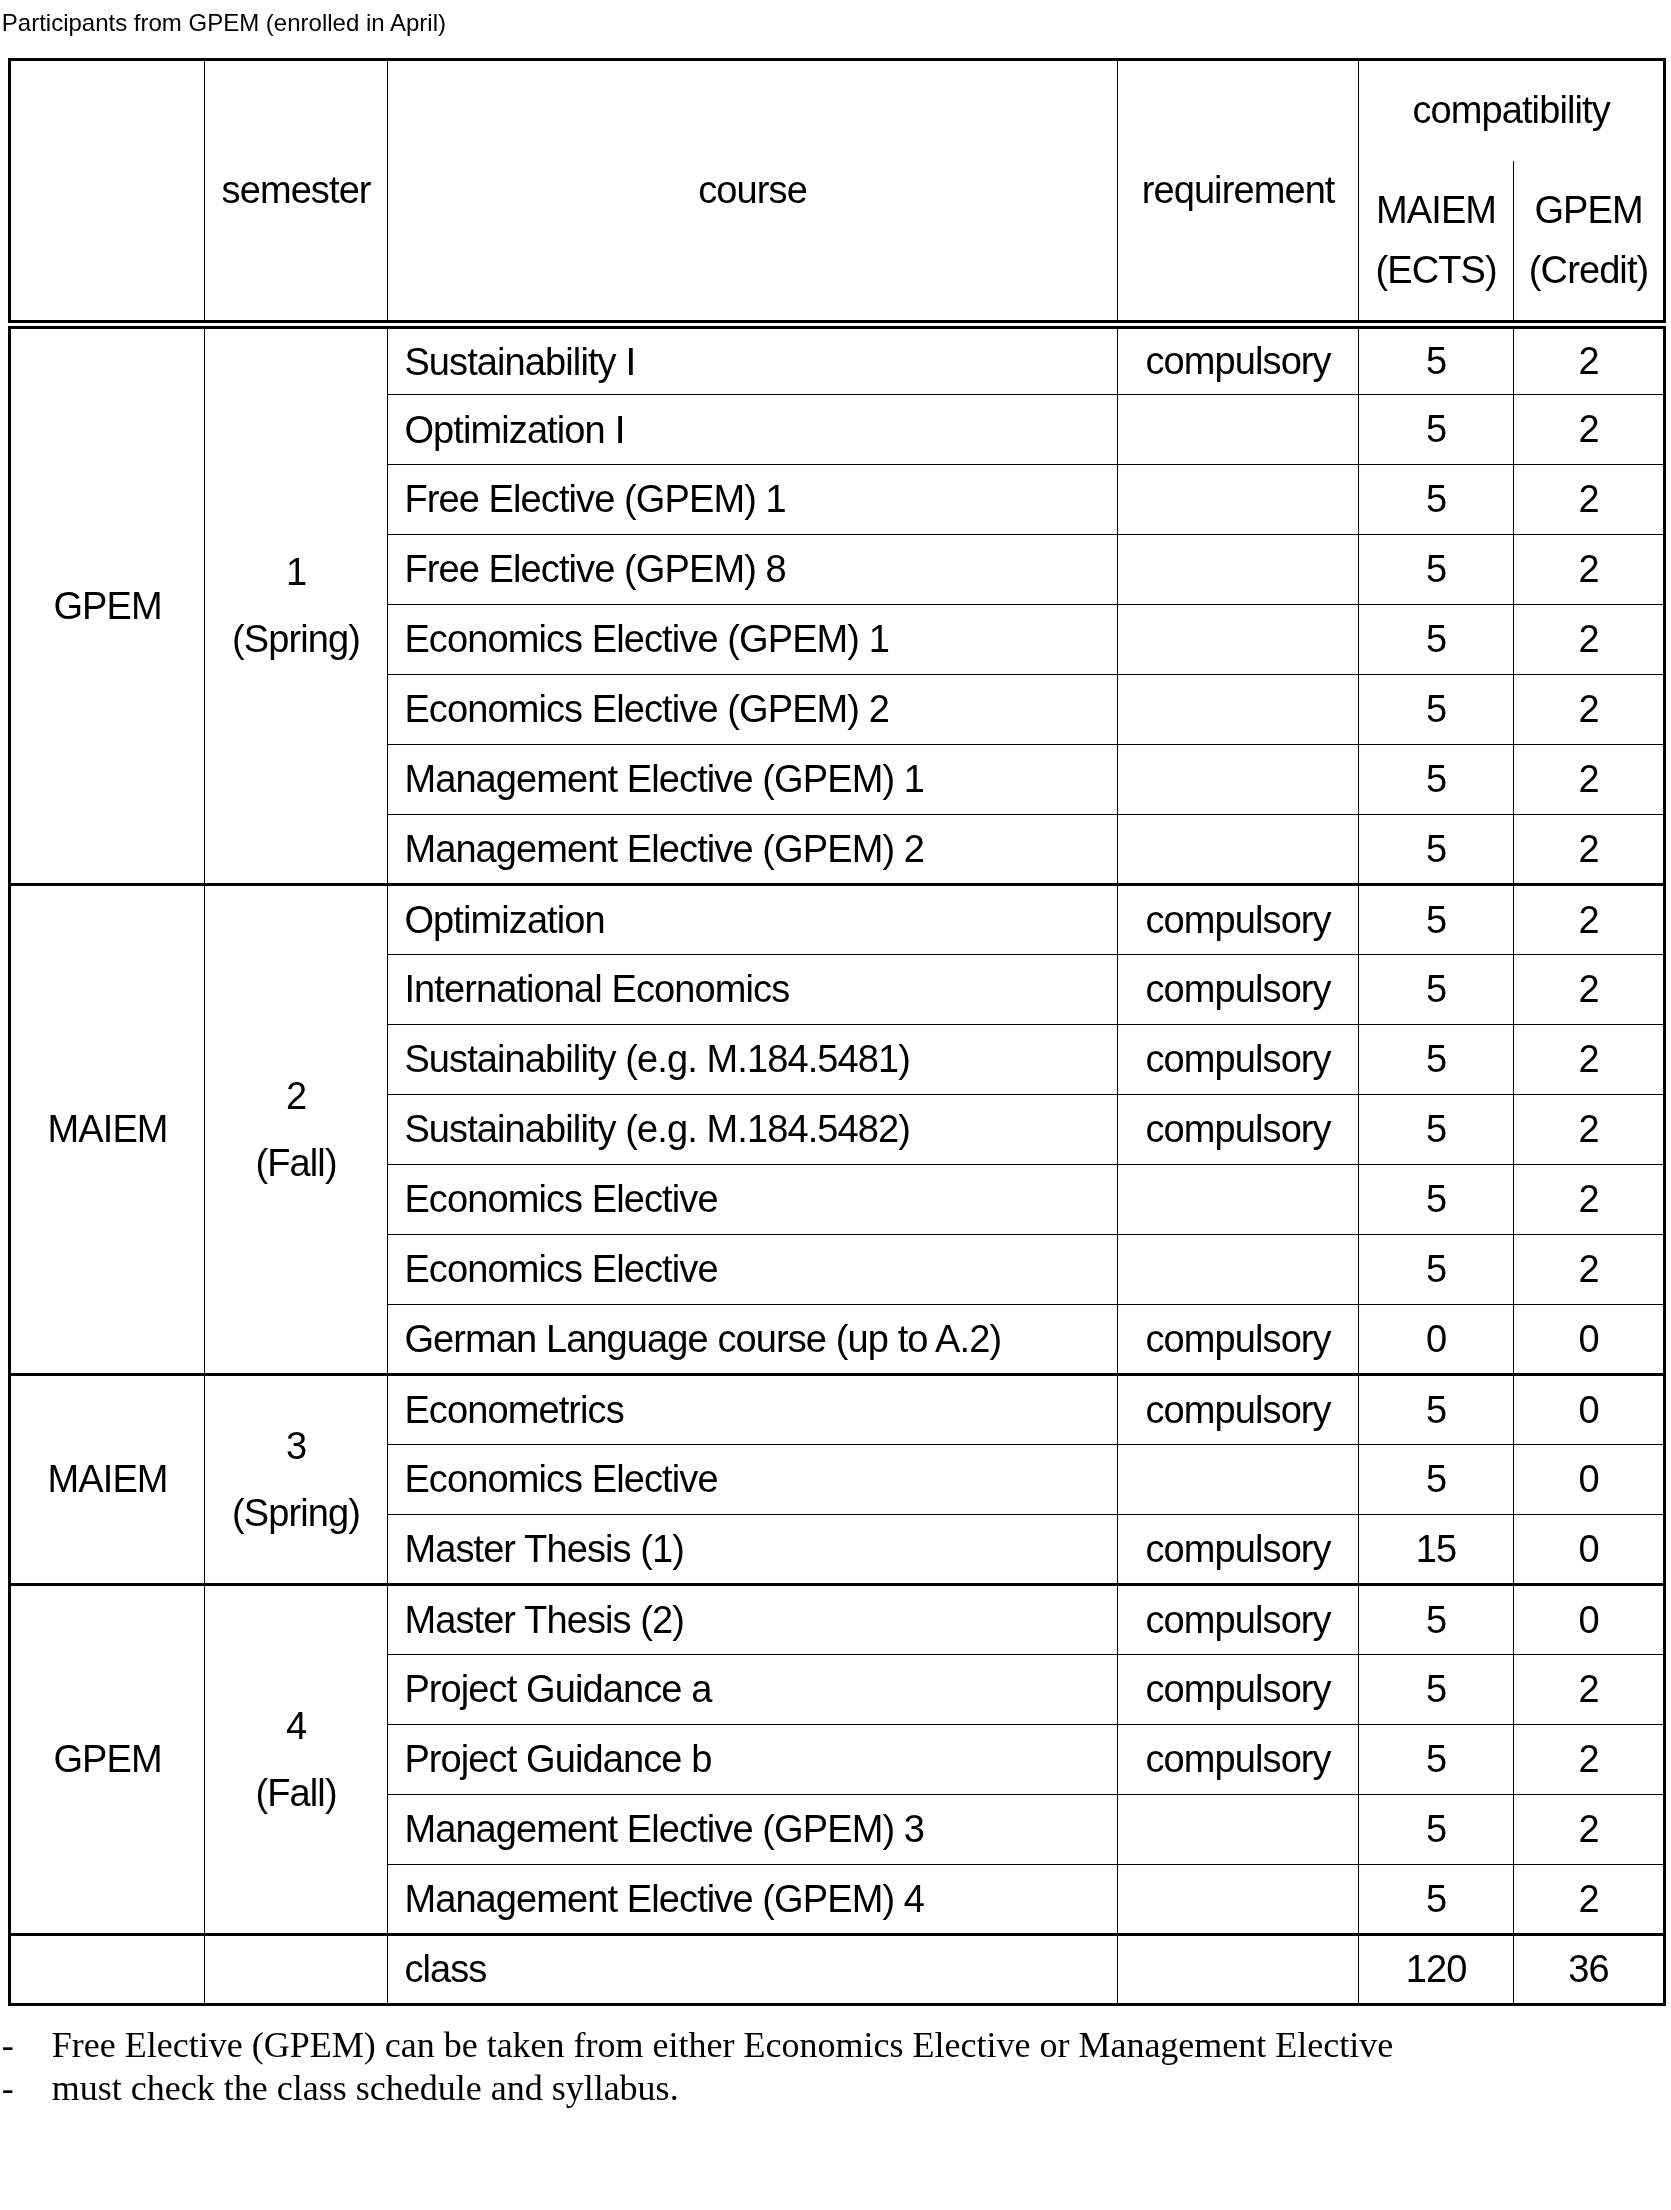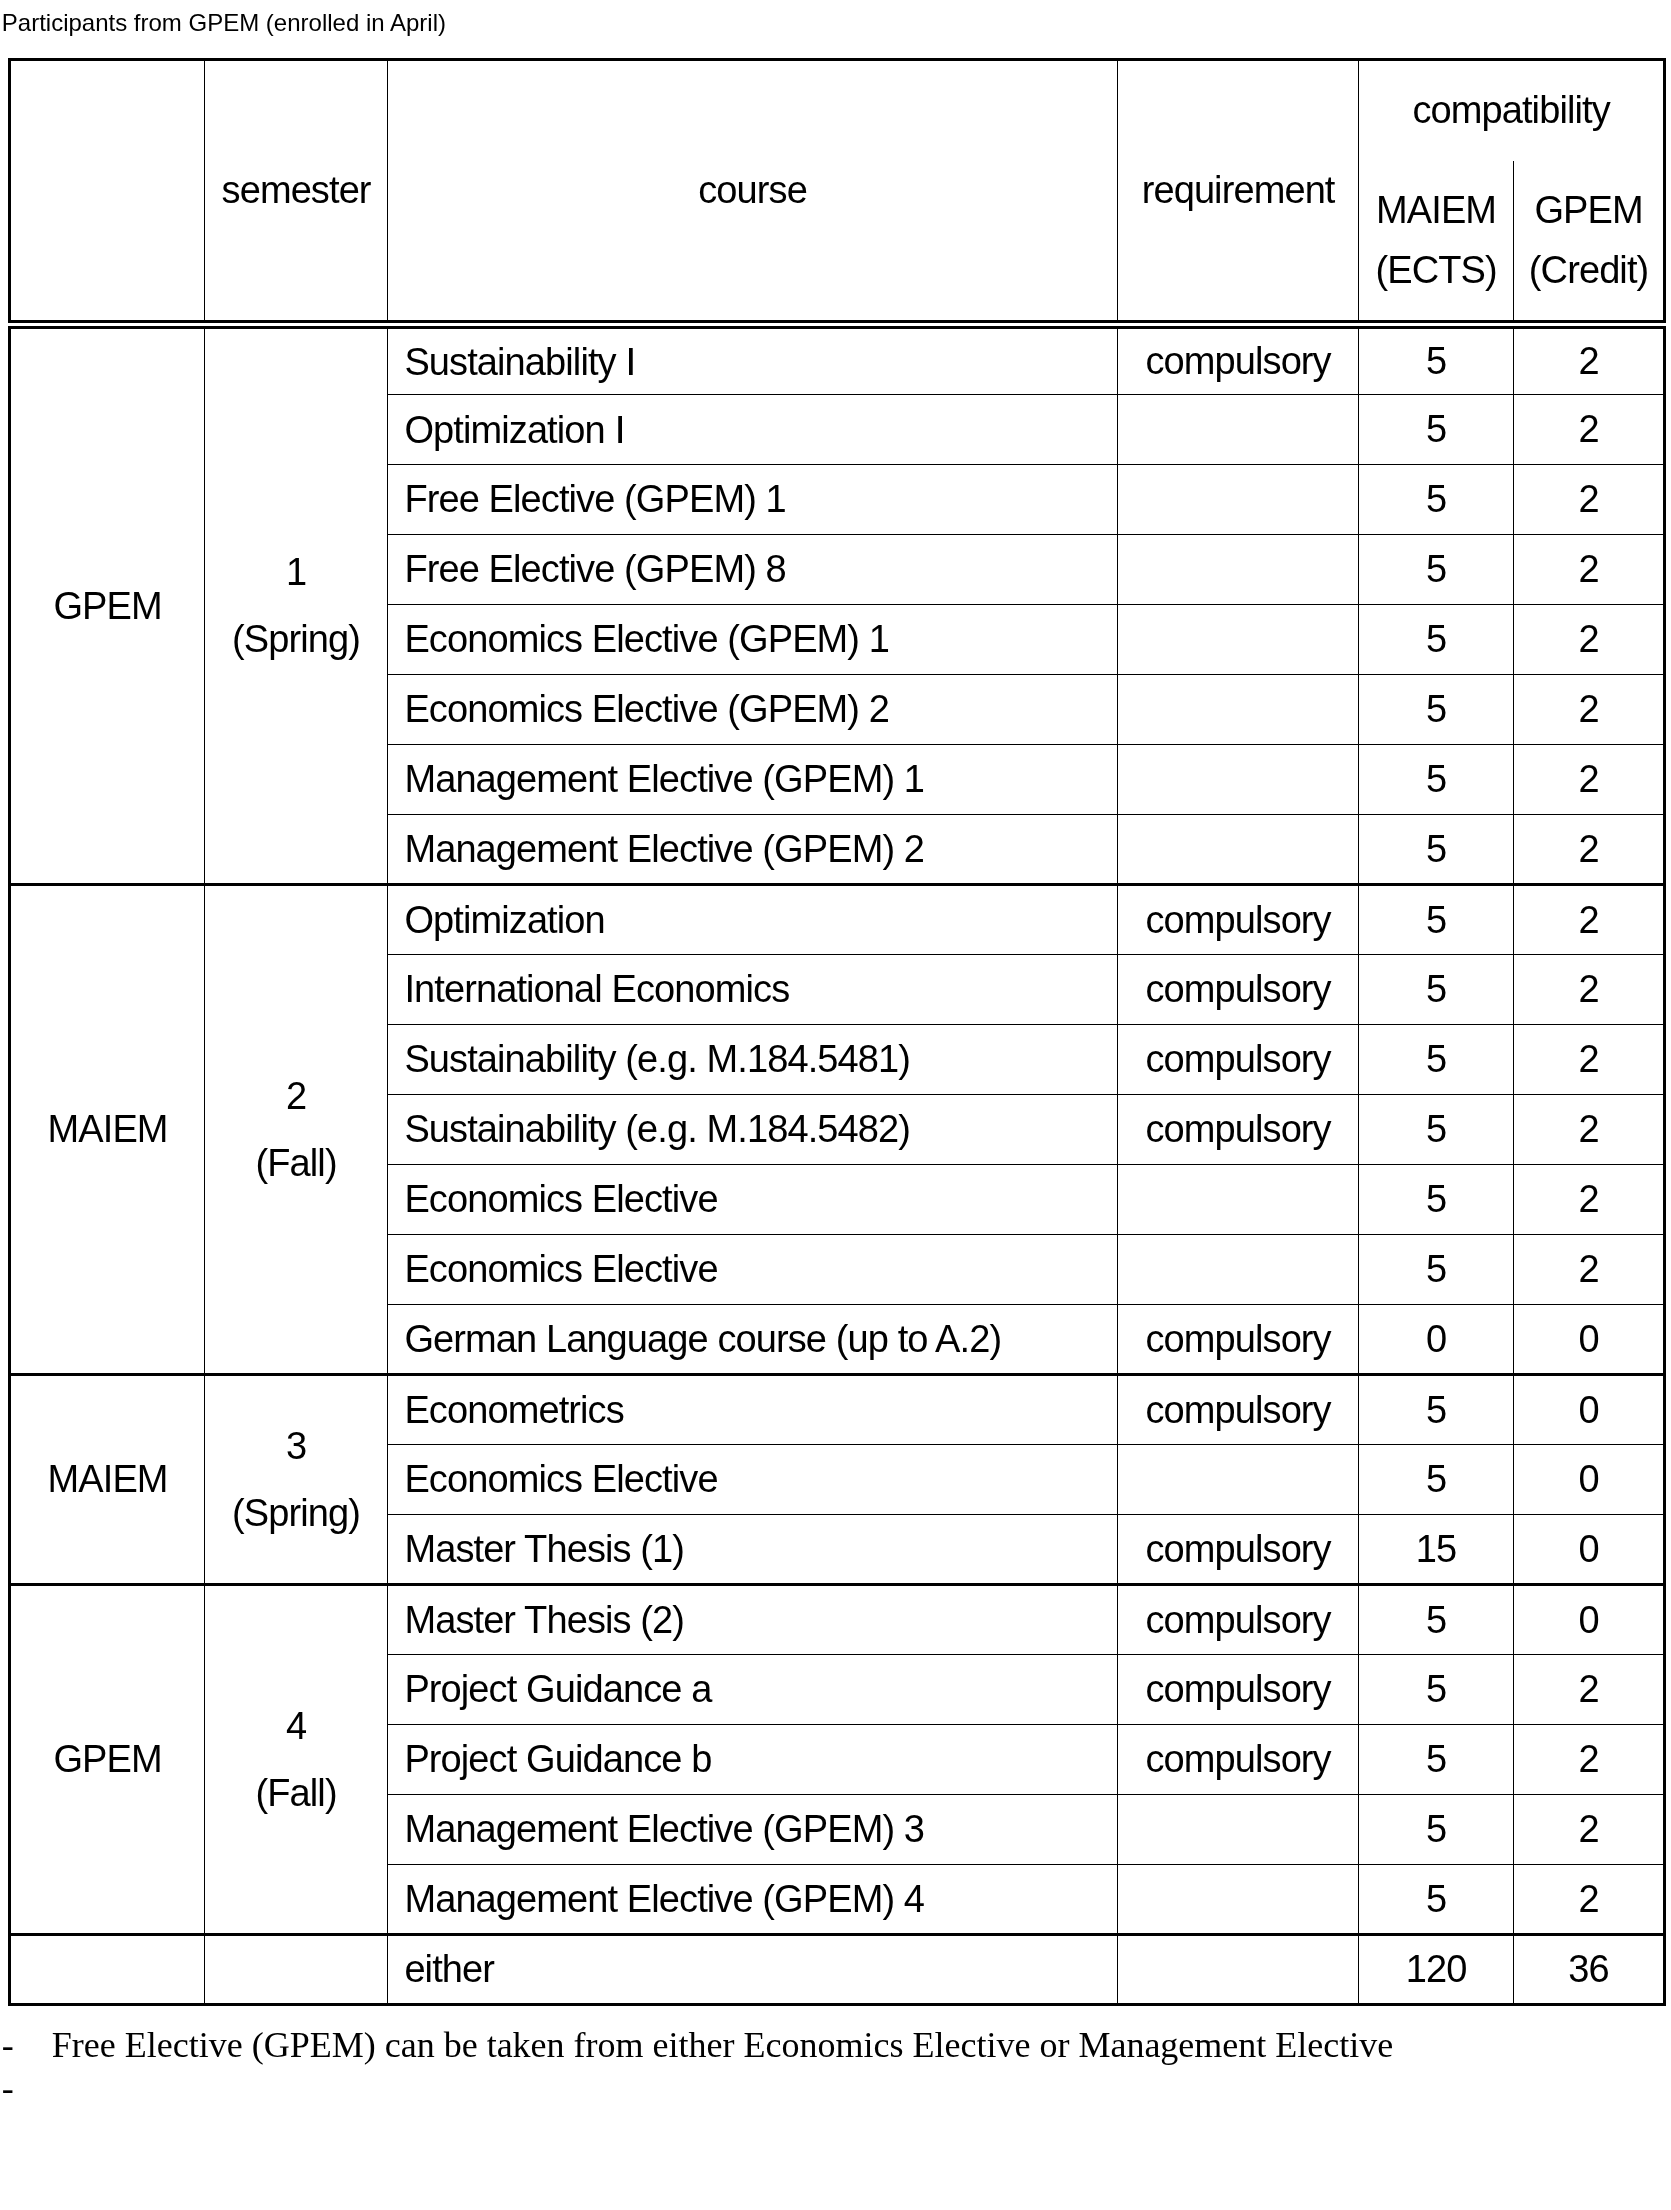--- a/index.html
+++ b/index.html
@@ -247,34 +247,35 @@
     <tr>
       <td class="course">Management Elective (GPEM) 4</td>
       <td></td>
       <td>5</td>
       <td>2</td>
     </tr>
 
     <tr class="gs">
       <td></td>
       <td></td>
-      <td class="course">either</td>
+      <td class="course">class</td>
       <td></td>
       <td>120</td>
       <td>36</td>
     </tr>
   </tbody>
 </table>
 
 <div class="notes">
   <div class="note">
     <span class="bullet">-</span>
     <div class="txt">
       <div>Free Elective (GPEM) can be taken from either Economics Elective or Management Elective</div>
     </div>
   </div>
   <div class="note">
     <span class="bullet">-</span>
     <div class="txt">
+      <div>must check the class schedule and syllabus.</div>
     </div>
   </div>
 </div>
 
 
 </body></html>

